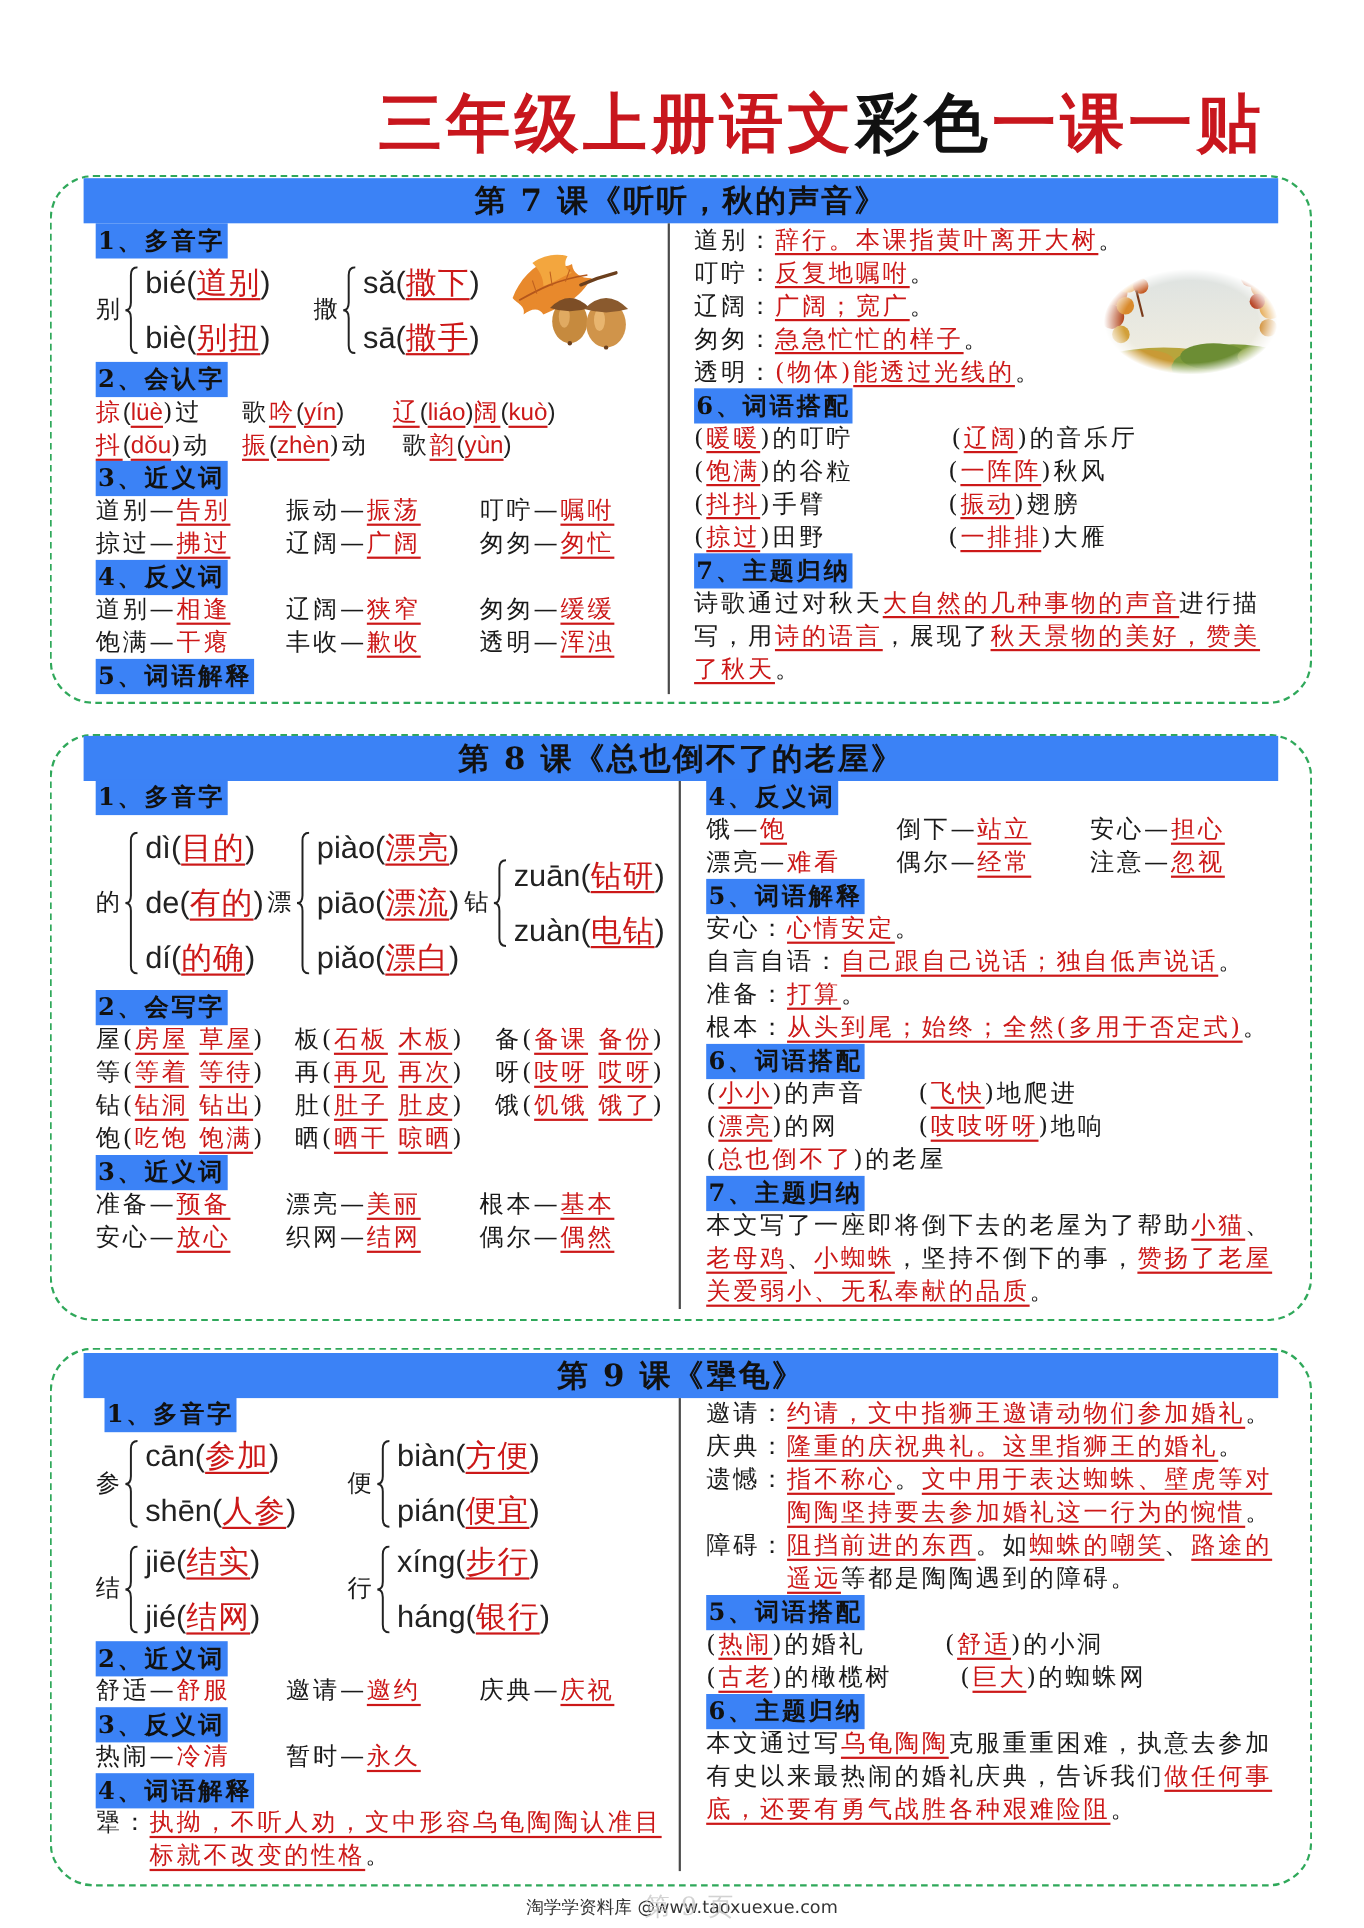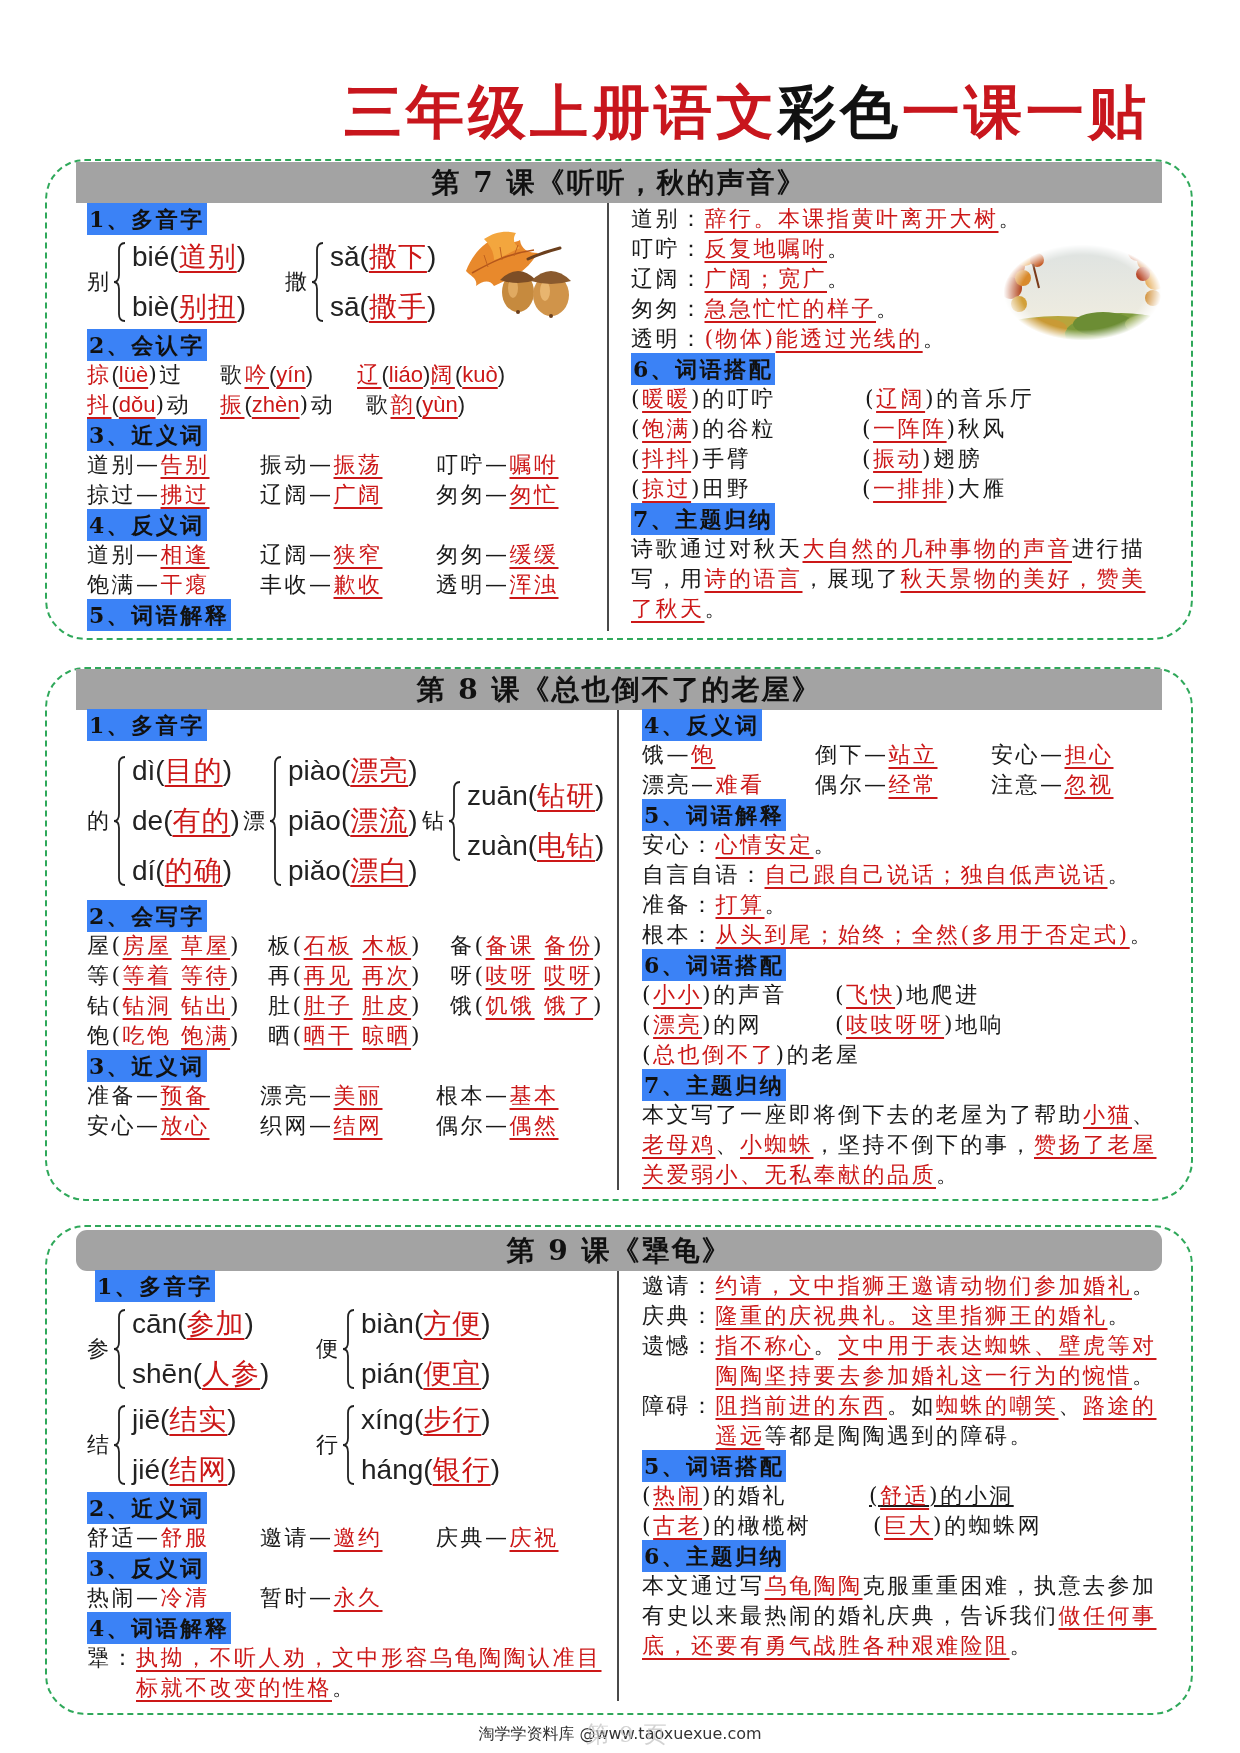--- a/index.html
+++ b/index.html
@@ -3,21 +3,21 @@
 <meta charset="utf-8">
 <style>
 *{box-sizing:border-box;margin:0;padding:0}
 html,body{width:1240px;height:1753px;background:#ffffff}
 body{position:relative;overflow:hidden;font-family:"DejaVu Serif","Liberation Serif",serif;color:#1a1a1a}
 .page-title{position:absolute;top:78px;left:344px;height:68px;line-height:68px;font-family:"DejaVu Serif","Liberation Serif",serif;font-size:58px;font-weight:bold;letter-spacing:4px;white-space:nowrap}
 .title-red{color:#c8161d}
 .title-black{color:#111111}
 .panel{position:absolute;left:45px;width:1148px}
 .panel-border{position:absolute;left:0;top:0;right:0;bottom:0;border:2.5px dashed #2fa85a;border-radius:40px}
-.lesson-header{position:absolute;left:31px;width:1086px;height:41px;line-height:41px;background:#a3a3a3;text-align:center;font-size:28px;font-weight:bold;letter-spacing:2px;color:#111;white-space:nowrap}
+.lesson-header{position:absolute;left:31px;width:1086px;height:41px;line-height:41px;background:#3b82f6;text-align:center;font-size:28px;font-weight:bold;letter-spacing:2px;color:#111;white-space:nowrap}
 .divider{position:absolute;width:2px;background:#4a4a4a}
 .col{position:absolute}
 .line{position:relative;height:30px;line-height:30px;font-size:22px;letter-spacing:2.5px;white-space:nowrap}
 .heading{display:inline-block;background:#3b82f6;font-weight:bold;padding:0 2px;line-height:32px;height:32px;margin-top:-1px;color:#111}
 .seg-t{color:#1a1a1a}
 .seg-r{color:#cc1818}
 .seg-u{color:#cc1818;text-decoration:underline;text-decoration-color:#cc1818;text-decoration-thickness:2px;text-underline-offset:5px}
 .seg-p{font-family:"Liberation Sans","DejaVu Sans",sans-serif;letter-spacing:0;color:#222}
 .seg-pu{font-family:"Liberation Sans","DejaVu Sans",sans-serif;letter-spacing:0;color:#cc1818;text-decoration:underline;text-decoration-color:#cc1818;text-decoration-thickness:2px;text-underline-offset:5px}
 .row .cell{position:absolute;top:0}
@@ -331,21 +331,21 @@
       <div class="line"><span class="seg seg-t">(</span><span class="seg seg-r">总也倒不了</span><span class="seg seg-t">)的老屋</span></div>
       <div class="line"><span class="heading">7、主题归纳</span></div>
       <div class="line"><span class="seg seg-t">本文写了一座即将倒下去的老屋为了帮助</span><span class="seg seg-u">小猫</span><span class="seg seg-t">、</span></div>
       <div class="line"><span class="seg seg-u">老母鸡</span><span class="seg seg-t">、</span><span class="seg seg-u">小蜘蛛</span><span class="seg seg-t">，坚持不倒下的事，</span><span class="seg seg-u">赞扬了老屋</span></div>
       <div class="line"><span class="seg seg-u">关爱弱小、无私奉献的品质</span><span class="seg seg-t">。</span></div>
     </div>
 </section>
 
 <section class="panel" style="top:1225px;height:490px;">
   <div class="panel-border"></div>
-  <div class="lesson-header" style="top:5px;border-radius:11px;">第 9 课《犟龟》</div>
+  <div class="lesson-header" style="top:5px;">第 9 课《犟龟》</div>
   <div class="divider" style="left:572px;top:46px;height:430px;"></div>
   <div class="col" style="left:42px;top:46px;width:525px;">
       <div class="line" style="padding-left: 8px;"><span class="heading">1、多音字</span></div>
       <div class="poly" style="height: 96px;">
         <div class="poly-group" style="left: 0px;">
           <span class="poly-char">参</span>
           <svg width="14" height="80" viewBox="0 0 14 80" class="brace">
             <path d="M12,1 Q6,1 6,8 L6,33 Q6,40 1,40 Q6,40 6,47 L6,72 Q6,79 12,79" fill="none" stroke="#222" stroke-width="1.8"></path>
           </svg>
           <div class="readings">
@@ -429,21 +429,21 @@
       <div class="def">
         <span class="term">障碍：</span>
         <div class="body">
           <div class="line"><span class="seg seg-u">阻挡前进的东西</span><span class="seg seg-t">。如</span><span class="seg seg-u">蜘蛛的嘲笑</span><span class="seg seg-t">、</span><span class="seg seg-u">路途的</span></div>
           <div class="line"><span class="seg seg-u">遥远</span><span class="seg seg-t">等都是陶陶遇到的障碍。</span></div>
         </div>
       </div>
       <div class="line"><span class="heading">5、词语搭配</span></div>
       <div class="line row">
         <span class="cell" style="left: 0px;"><span class="seg seg-t">(</span><span class="seg seg-u">热闹</span><span class="seg seg-t">)的婚礼</span></span>
-        <span class="cell" style="left: 227px; text-decoration: underline;"><span class="seg seg-t">(</span><span class="seg seg-u">舒适</span><span class="seg seg-t">)的小洞</span></span>
+        <span class="cell" style="left: 217px;"><span class="seg seg-t">(</span><span class="seg seg-u">舒适</span><span class="seg seg-t">)的小洞</span></span>
       </div>
       <div class="line row">
         <span class="cell" style="left: 0px;"><span class="seg seg-t">(</span><span class="seg seg-u">古老</span><span class="seg seg-t">)的橄榄树</span></span>
         <span class="cell" style="left: 231px;"><span class="seg seg-t">(</span><span class="seg seg-u">巨大</span><span class="seg seg-t">)的蜘蛛网</span></span>
       </div>
       <div class="line"><span class="heading">6、主题归纳</span></div>
       <div class="line"><span class="seg seg-t">本文通过写</span><span class="seg seg-u">乌龟陶陶</span><span class="seg seg-t">克服重重困难，执意去参加</span></div>
       <div class="line"><span class="seg seg-t">有史以来最热闹的婚礼庆典，告诉我们</span><span class="seg seg-u">做任何事</span></div>
       <div class="line"><span class="seg seg-u">底，还要有勇气战胜各种艰难险阻</span><span class="seg seg-t">。</span></div>
     </div>

